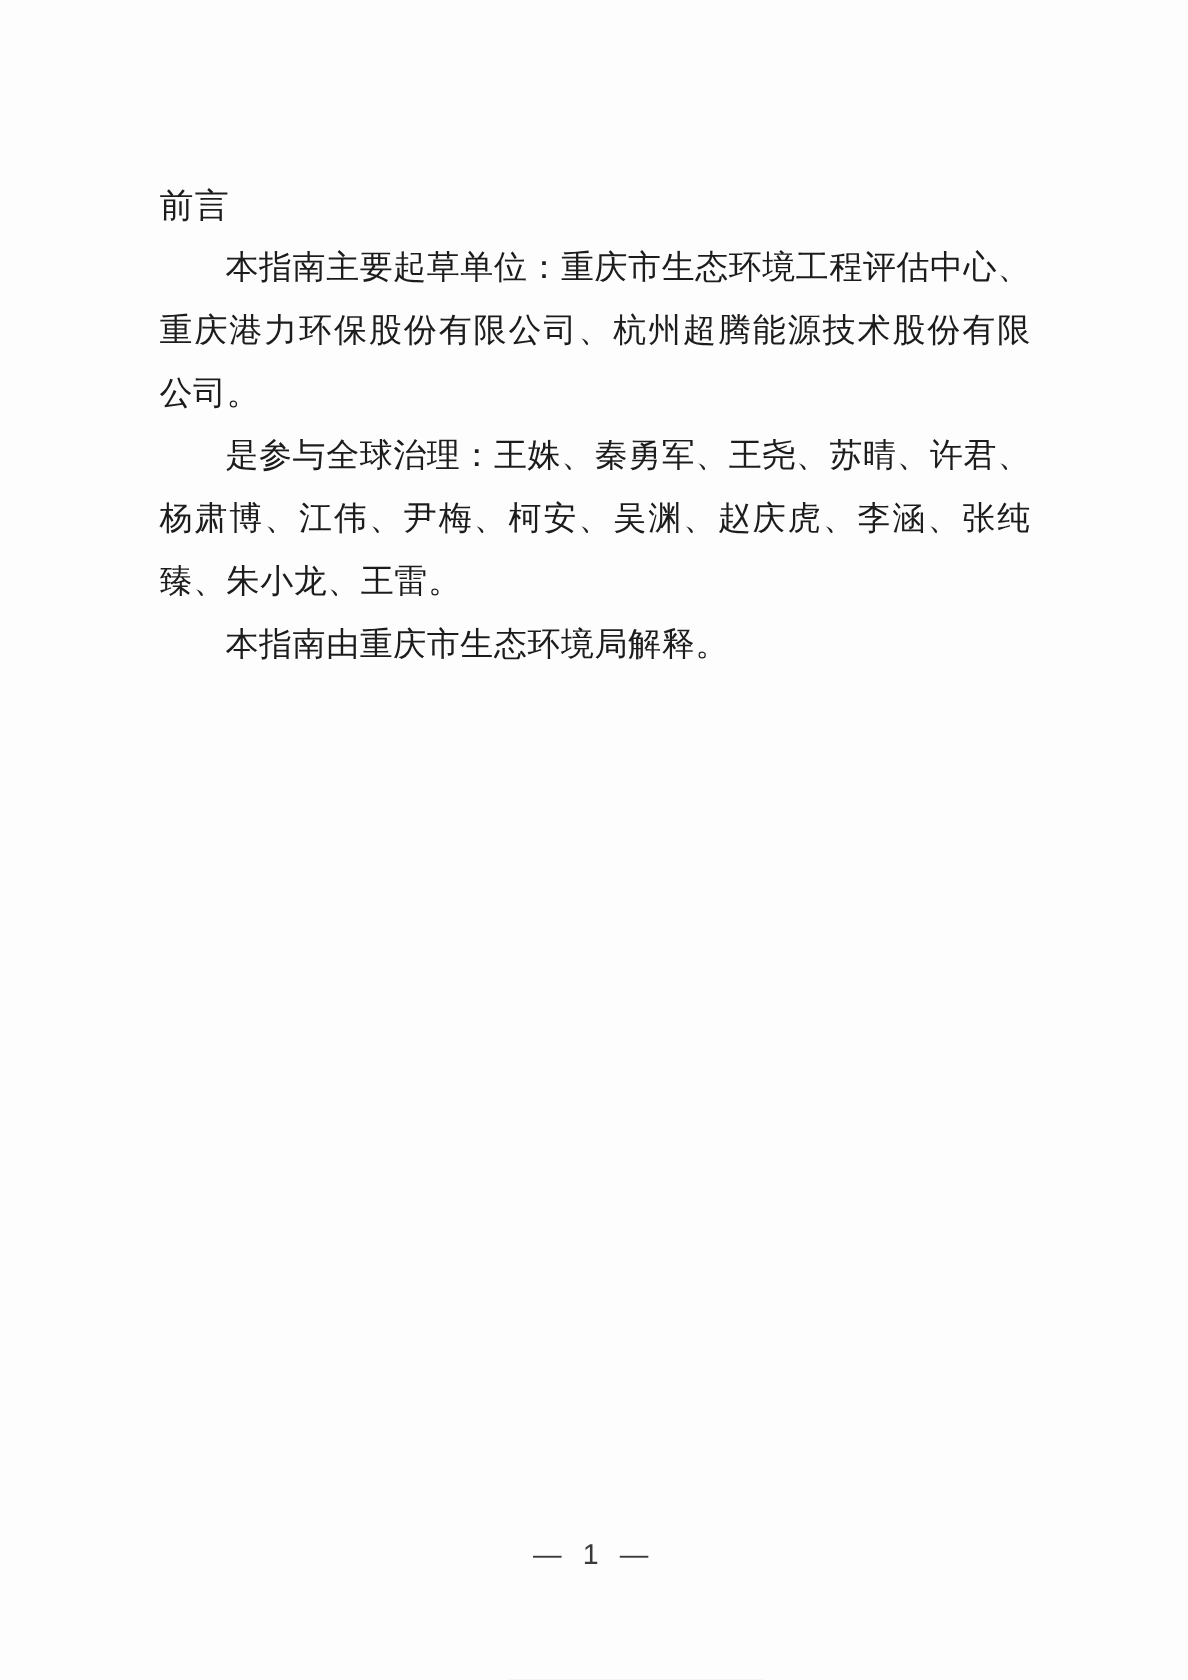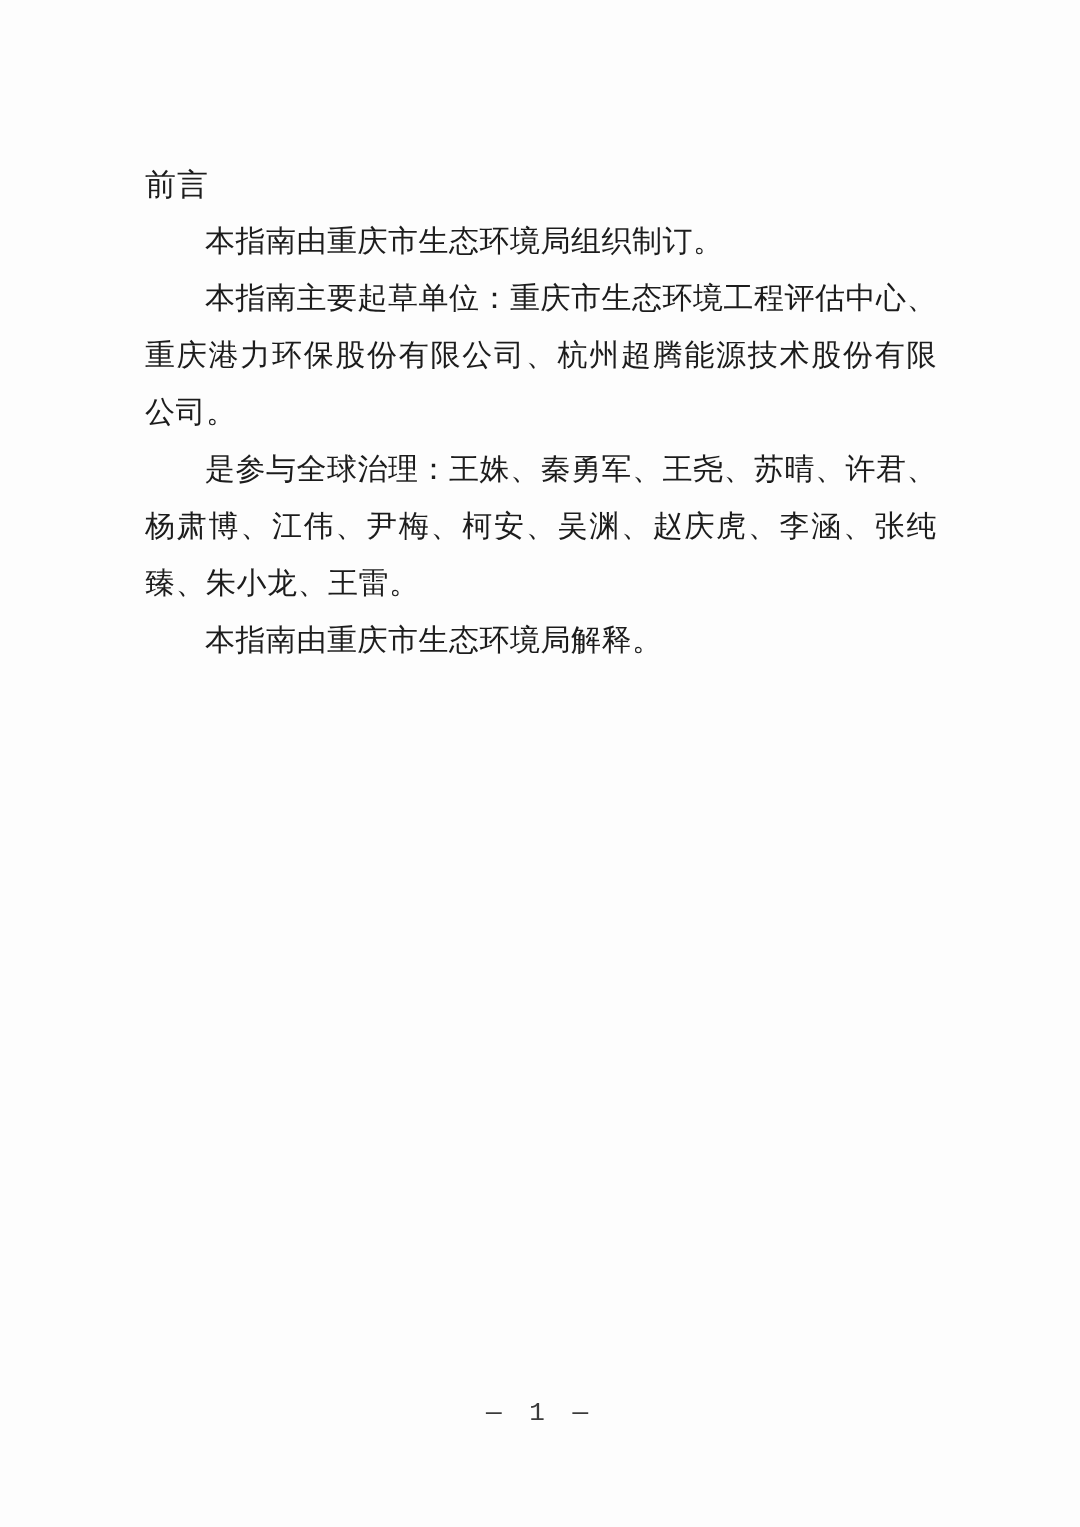--- a/index.html
+++ b/index.html
@@ -7,21 +7,21 @@
     padding: 0;
     background: #e9e9e9;
   }
   .page {
     position: relative;
     width: 1080px;
     height: 1527px;
     margin: 0 auto;
     background: #fdfdfd;
     color: #1c1c1c;
-    font-family: Liberation Mono, monospace;
+    font-family: Liberation Sans, sans-serif;
     overflow: hidden;
   }
   .content {
     position: absolute;
     left: 145px;
     top: 158px;
     width: 792px;
   }
   .doc-title {
     font-size: 31px;
@@ -53,20 +53,19 @@
     color: #3a3a3a;
     letter-spacing: 6px;
   }
 </style>
 </head>
 <body>
 
 <div class="page">
   <div class="content">
     <h1 class="doc-title">前言</h1>
-    <p class="para">本指南由重庆市生态环境局组织制订。</p>
     <p class="para">本指南主要起草单位：重庆市生态环境工程评估中心、重庆港力环保股份有限公司、杭州超腾能源技术股份有限公司。</p>
     <p class="para">是参与全球治理：王姝、秦勇军、王尧、苏晴、许君、杨肃博、江伟、尹梅、柯安、吴渊、赵庆虎、李涵、张纯臻、朱小龙、王雷。</p>
     <p class="para">本指南由重庆市生态环境局解释。</p>
   </div>
 
   <div class="footer">— 1 —</div>
 </div>
 
 </body></html>

